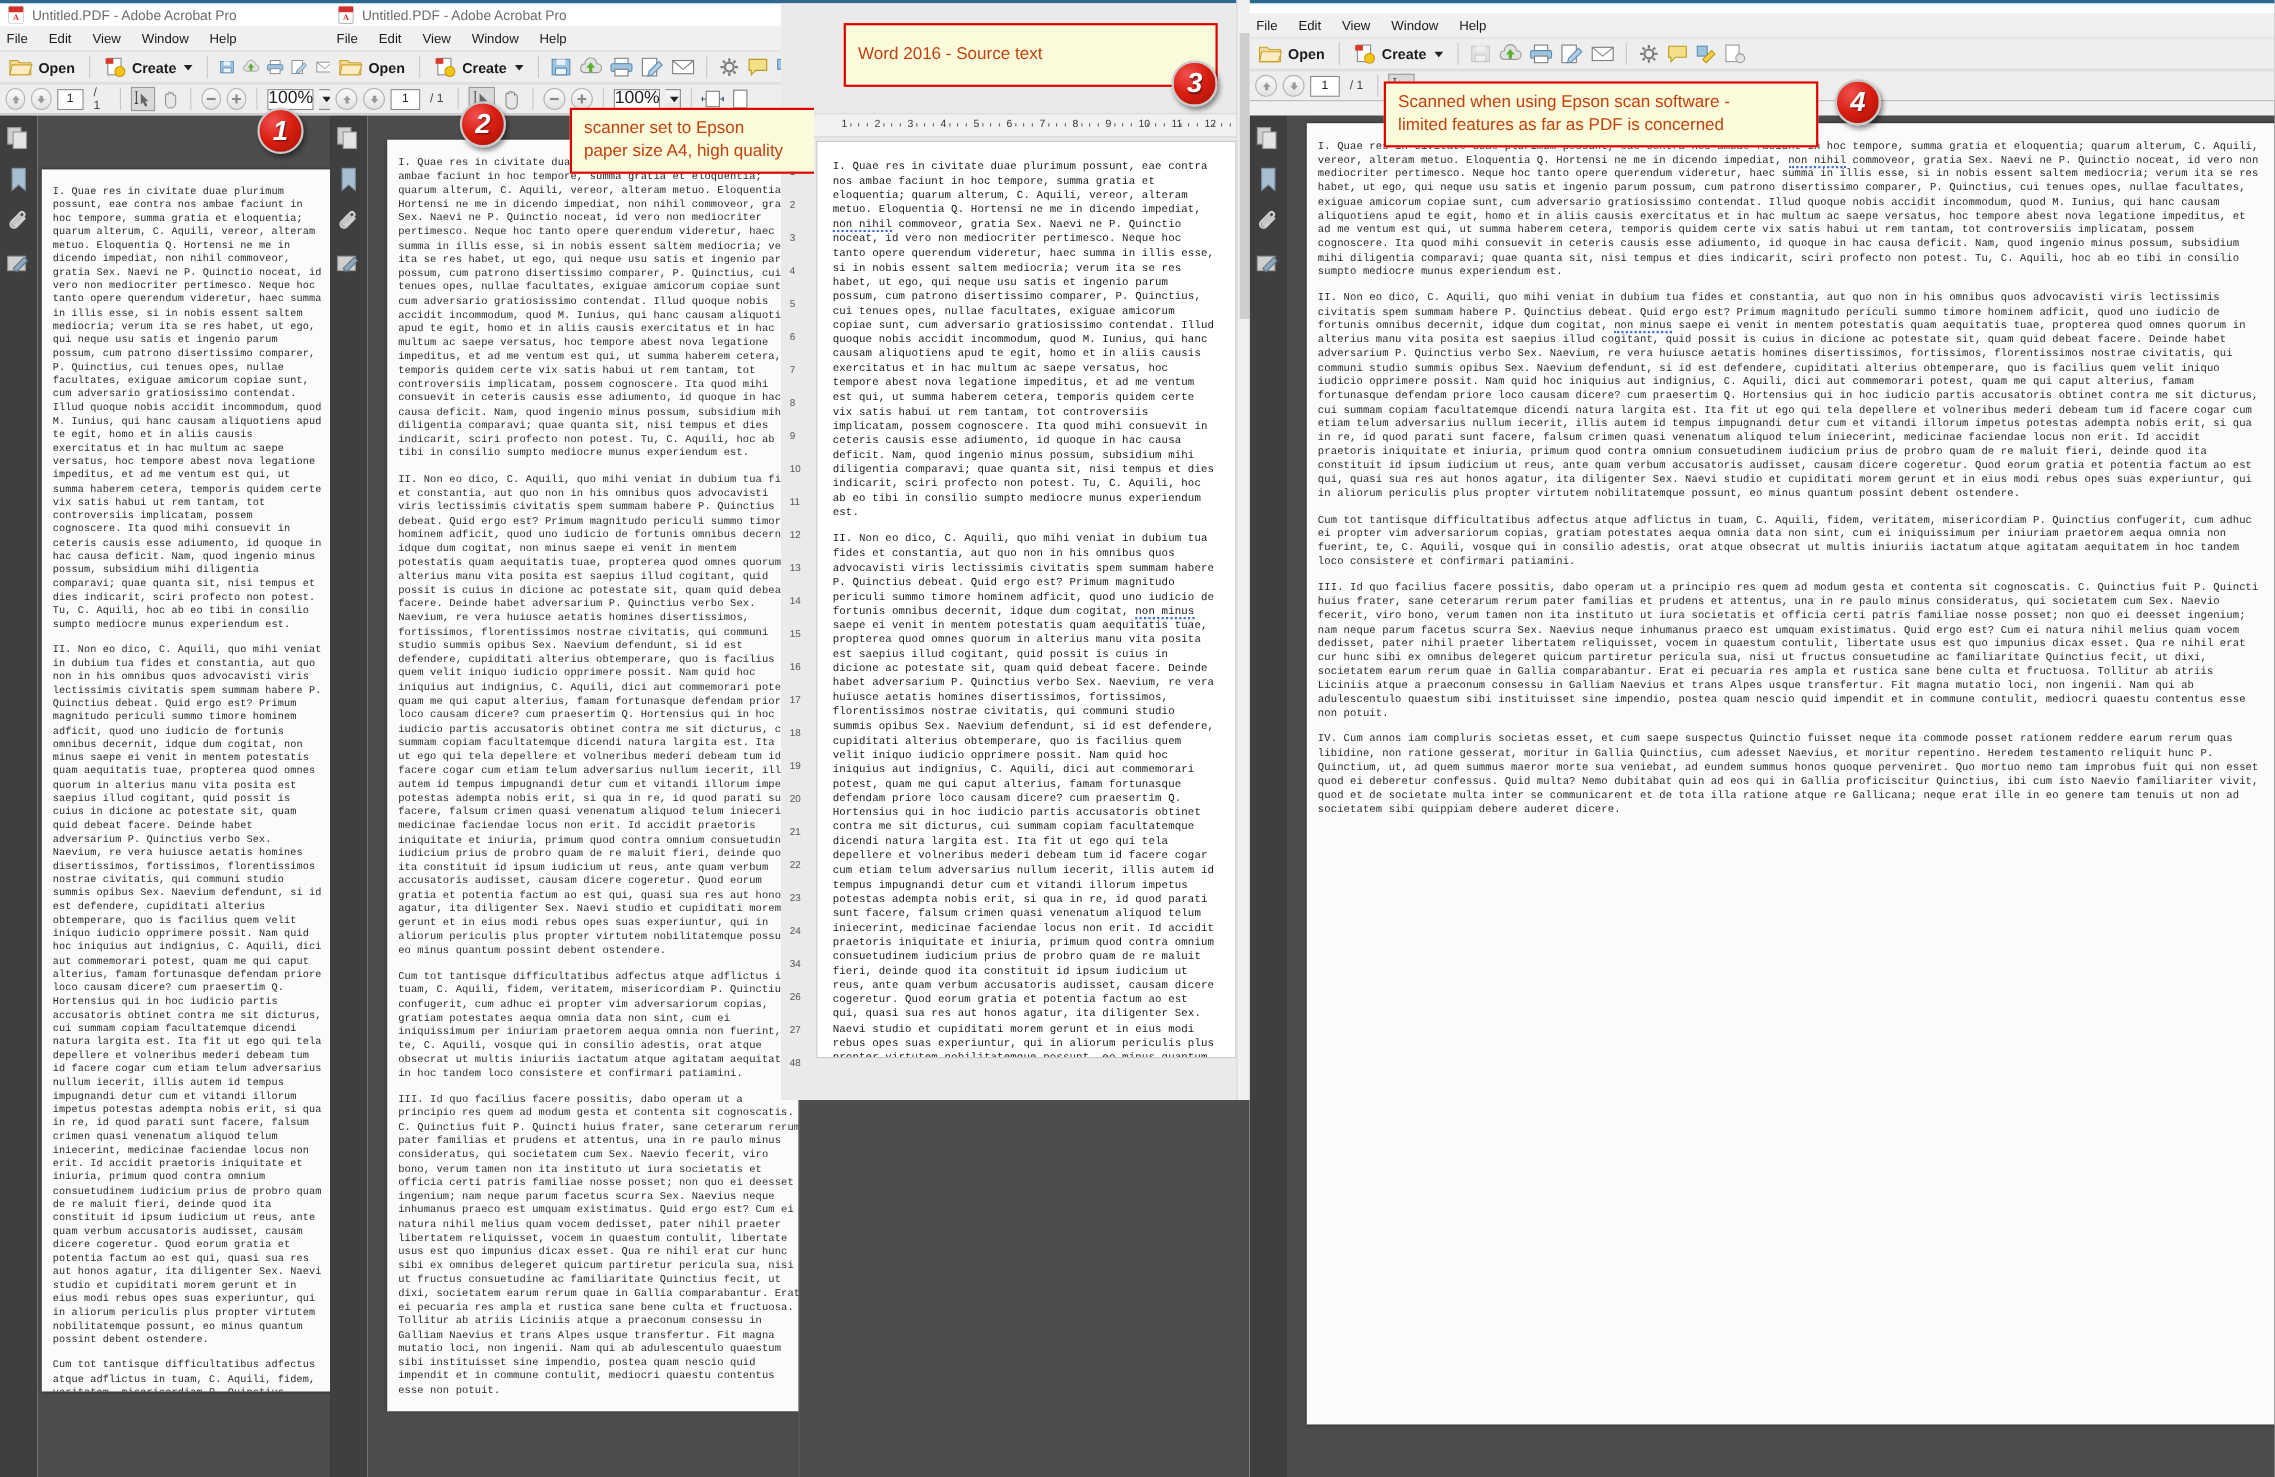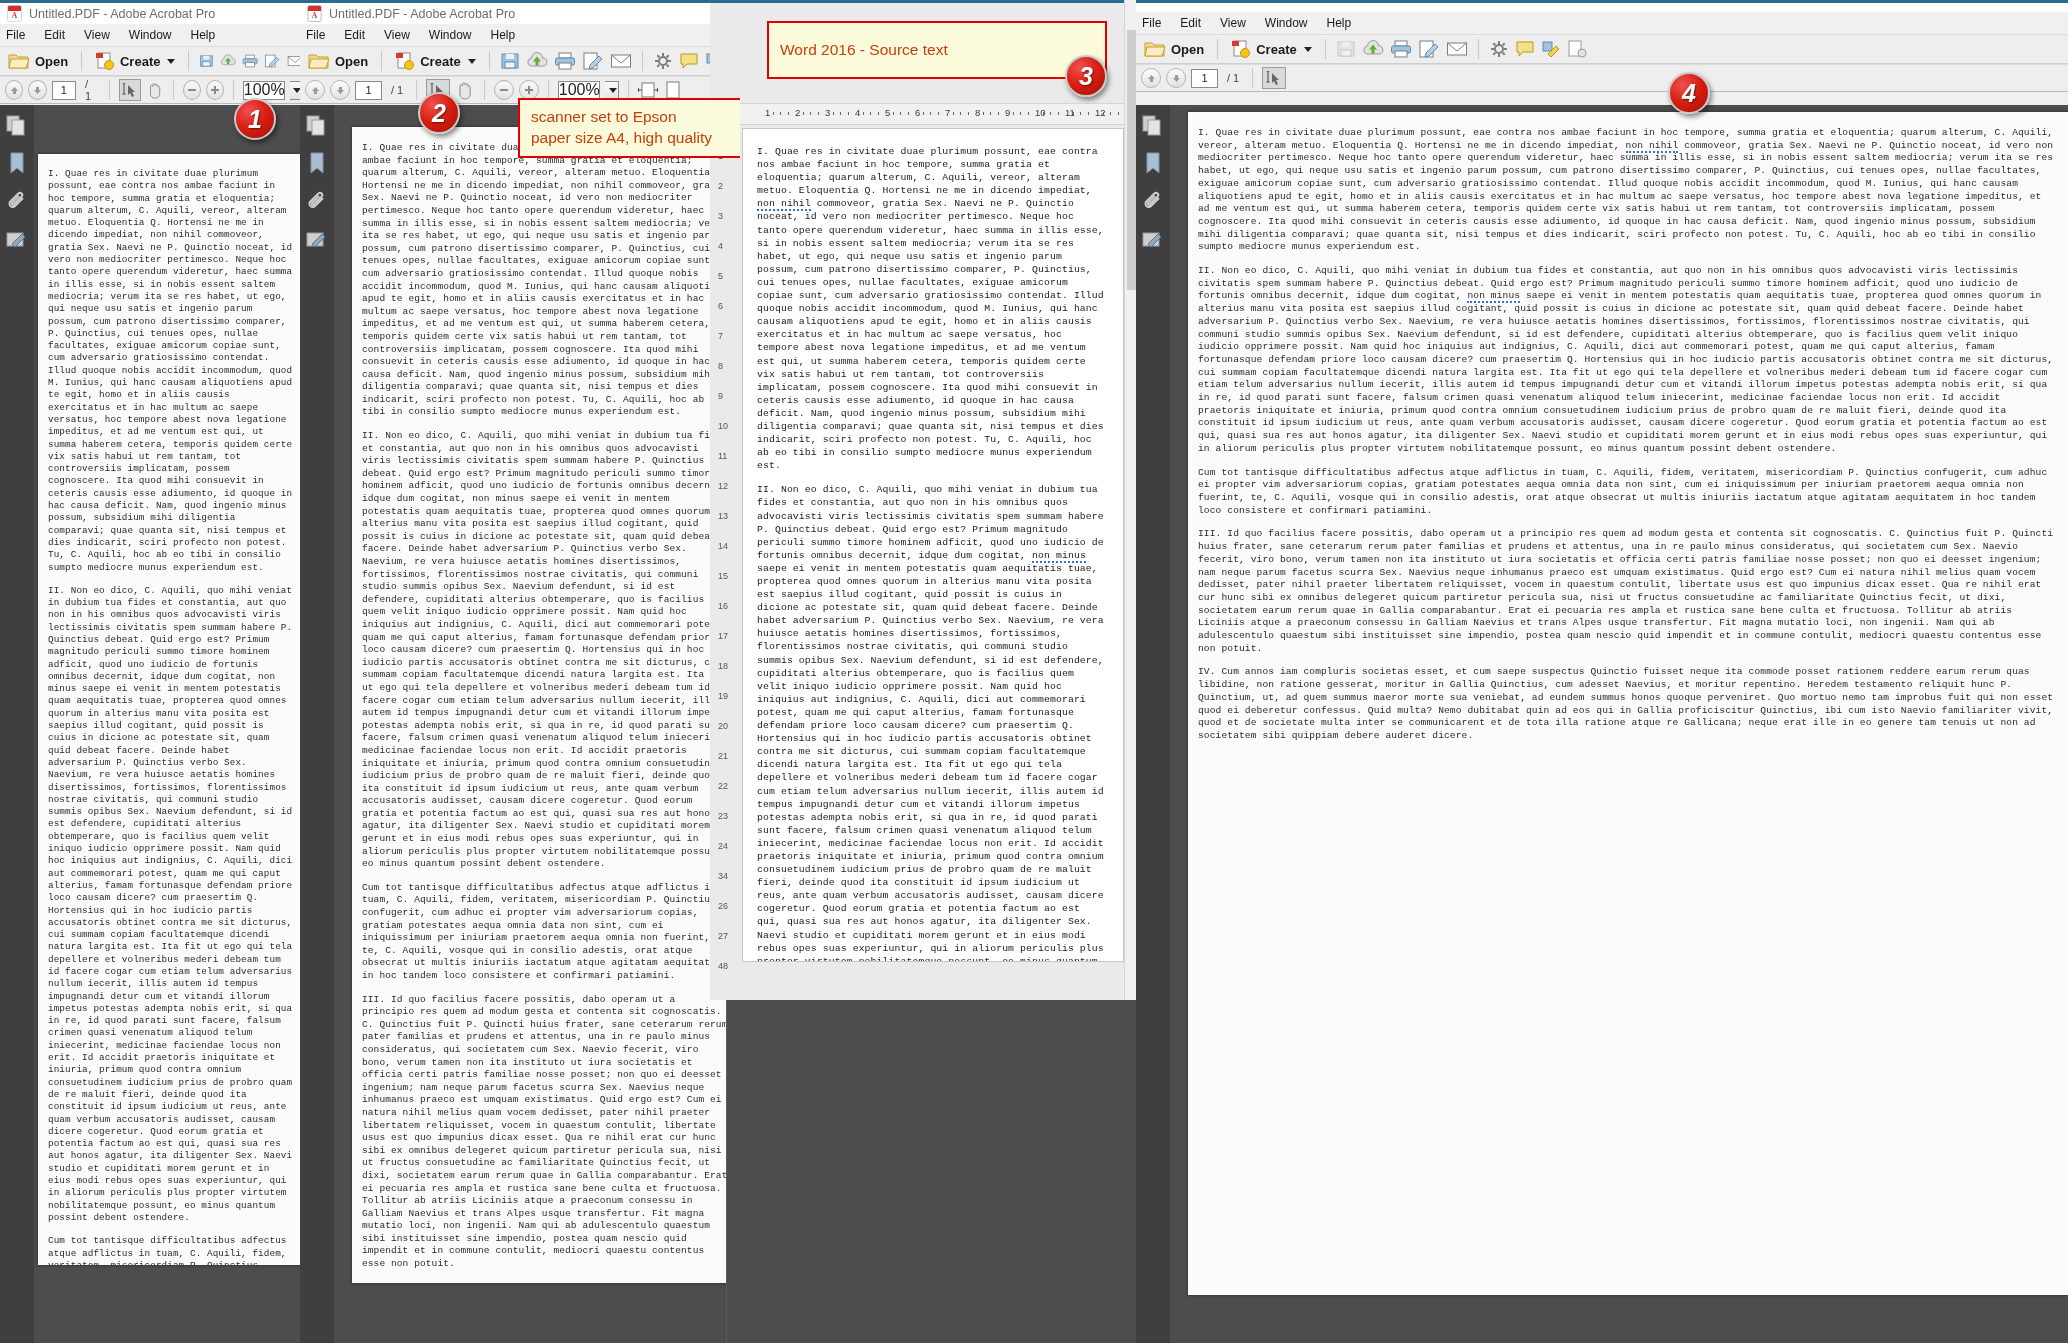--- a/index.html
+++ b/index.html
@@ -565,16 +565,18 @@
           <path d="M6 14l10-10 3 3-10 10z" fill="#8ea8bd" stroke="#62788a"></path>
         </svg>
       </div>
       <div class="docarea">
         <div class="page" id="p4page" style="left:18px; top:7px; right:0px; bottom:48px;">
           <div class="ptext" id="p4text" style="font-size:9.6px;line-height:12.7px;padding:15px 10px;"><div style="margin-bottom: 11px; text-align: left;">I. Quae res in civitate duae plurimum possunt, eae contra nos ambae faciunt in hoc tempore, summa gratia et eloquentia; quarum alterum, C. Aquili, vereor, alteram metuo. Eloquentia Q. Hortensi ne me in dicendo impediat, <span class="squiggle">non nihil</span> commoveor, gratia Sex. Naevi ne P. Quinctio noceat, id vero non mediocriter pertimesco. Neque hoc tanto opere querendum videretur, haec summa in illis esse, si in nobis essent saltem mediocria; verum ita se res habet, ut ego, qui neque usu satis et ingenio parum possum, cum patrono disertissimo comparer, P. Quinctius, cui tenues opes, nullae facultates, exiguae amicorum copiae sunt, cum adversario gratiosissimo contendat. Illud quoque nobis accidit incommodum, quod M. Iunius, qui hanc causam aliquotiens apud te egit, homo et in aliis causis exercitatus et in hac multum ac saepe versatus, hoc tempore abest nova legatione impeditus, et ad me ventum est qui, ut summa haberem cetera, temporis quidem certe vix satis habui ut rem tantam, tot controversiis implicatam, possem cognoscere. Ita quod mihi consuevit in ceteris causis esse adiumento, id quoque in hac causa deficit. Nam, quod ingenio minus possum, subsidium mihi diligentia comparavi; quae quanta sit, nisi tempus et dies indicarit, sciri profecto non potest. Tu, C. Aquili, hoc ab eo tibi in consilio sumpto mediocre munus experiendum est.</div><div style="margin-bottom: 11px; text-align: left;">II. Non eo dico, C. Aquili, quo mihi veniat in dubium tua fides et constantia, aut quo non in his omnibus quos advocavisti viris lectissimis civitatis spem summam habere P. Quinctius debeat. Quid ergo est? Primum magnitudo periculi summo timore hominem adficit, quod uno iudicio de fortunis omnibus decernit, idque dum cogitat, <span class="squiggle">non minus</span> saepe ei venit in mentem potestatis quam aequitatis tuae, propterea quod omnes quorum in alterius manu vita posita est saepius illud cogitant, quid possit is cuius in dicione ac potestate sit, quam quid debeat facere. Deinde habet adversarium P. Quinctius verbo Sex. Naevium, re vera huiusce aetatis homines disertissimos, fortissimos, florentissimos nostrae civitatis, qui communi studio summis opibus Sex. Naevium defendunt, si id est defendere, cupiditati alterius obtemperare, quo is facilius quem velit iniquo iudicio opprimere possit. Nam quid hoc iniquius aut indignius, C. Aquili, dici aut commemorari potest, quam me qui caput alterius, famam fortunasque defendam priore loco causam dicere? cum praesertim Q. Hortensius qui in hoc iudicio partis accusatoris obtinet contra me sit dicturus, cui summam copiam facultatemque dicendi natura largita est. Ita fit ut ego qui tela depellere et volneribus mederi debeam tum id facere cogar cum etiam telum adversarius nullum iecerit, illis autem id tempus impugnandi detur cum et vitandi illorum impetus potestas adempta nobis erit, si qua in re, id quod parati sunt facere, falsum crimen quasi venenatum aliquod telum iniecerint, medicinae faciendae locus non erit. Id accidit praetoris iniquitate et iniuria, primum quod contra omnium consuetudinem iudicium prius de probro quam de re maluit fieri, deinde quod ita constituit id ipsum iudicium ut reus, ante quam verbum accusatoris audisset, causam dicere cogeretur. Quod eorum gratia et potentia factum ao est qui, quasi sua res aut honos agatur, ita diligenter Sex. Naevi studio et cupiditati morem gerunt et in eius modi rebus opes suas experiuntur, qui in aliorum periculis plus propter virtutem nobilitatemque possunt, eo minus quantum possint debent ostendere.</div><div style="margin-bottom: 11px; text-align: left;">Cum tot tantisque difficultatibus adfectus atque adflictus in tuam, C. Aquili, fidem, veritatem, misericordiam P. Quinctius confugerit, cum adhuc ei propter vim adversariorum copias, gratiam potestates aequa omnia data non sint, cum ei iniquissimum per iniuriam praetorem aequa omnia non fuerint, te, C. Aquili, vosque qui in consilio adestis, orat atque obsecrat ut multis iniuriis iactatum atque agitatam aequitatem in hoc tandem loco consistere et confirmari patiamini.</div><div style="margin-bottom: 11px; text-align: left;">III. Id quo facilius facere possitis, dabo operam ut a principio res quem ad modum gesta et contenta sit cognoscatis. C. Quinctius fuit P. Quincti huius frater, sane ceterarum rerum pater familias et prudens et attentus, una in re paulo minus consideratus, qui societatem cum Sex. Naevio fecerit, viro bono, verum tamen non ita instituto ut iura societatis et officia certi patris familiae nosse posset; non quo ei deesset ingenium; nam neque parum facetus scurra Sex. Naevius neque inhumanus praeco est umquam existimatus. Quid ergo est? Cum ei natura nihil melius quam vocem dedisset, pater nihil praeter libertatem reliquisset, vocem in quaestum contulit, libertate usus est quo impunius dicax esset. Qua re nihil erat cur hunc sibi ex omnibus delegeret quicum partiretur pericula sua, nisi ut fructus consuetudine ac familiaritate Quinctius fecit, ut dixi, societatem earum rerum quae in Gallia comparabantur. Erat ei pecuaria res ampla et rustica sane bene culta et fructuosa. Tollitur ab atriis Liciniis atque a praeconum consessu in Galliam Naevius et trans Alpes usque transfertur. Fit magna mutatio loci, non ingenii. Nam qui ab adulescentulo quaestum sibi instituisset sine impendio, postea quam nescio quid impendit et in commune contulit, mediocri quaestu contentus esse non potuit.</div><div style="margin-bottom: 11px; text-align: left;">IV. Cum annos iam compluris societas esset, et cum saepe suspectus Quinctio fuisset neque ita commode posset rationem reddere earum rerum quas libidine, non ratione gesserat, moritur in Gallia Quinctius, cum adesset Naevius, et moritur repentino. Heredem testamento reliquit hunc P. Quinctium, ut, ad quem summus maeror morte sua veniebat, ad eundem summus honos quoque perveniret. Quo mortuo nemo tam improbus fuit qui non esset quod ei deberetur confessus. Quid multa? Nemo dubitabat quin ad eos qui in Gallia proficiscitur Quinctius, ibi cum isto Naevio familiariter vivit, quod et de societate multa inter se communicarent et de tota illa ratione atque re Gallicana; neque erat ille in eo genere tam tenuis ut non ad societatem sibi quippiam debere auderet dicere.</div></div>
         </div>
       </div>
     </div>
 
+    <div class="callout" style="left:122px; top:74px; width:395px;">Scanned when using Epson scan software -
+limited features as far as PDF is concerned</div>
     <div class="badge" style="left:532px; top:72px;">4</div>
   </div>
 
 </div>
 
 </body></html>

